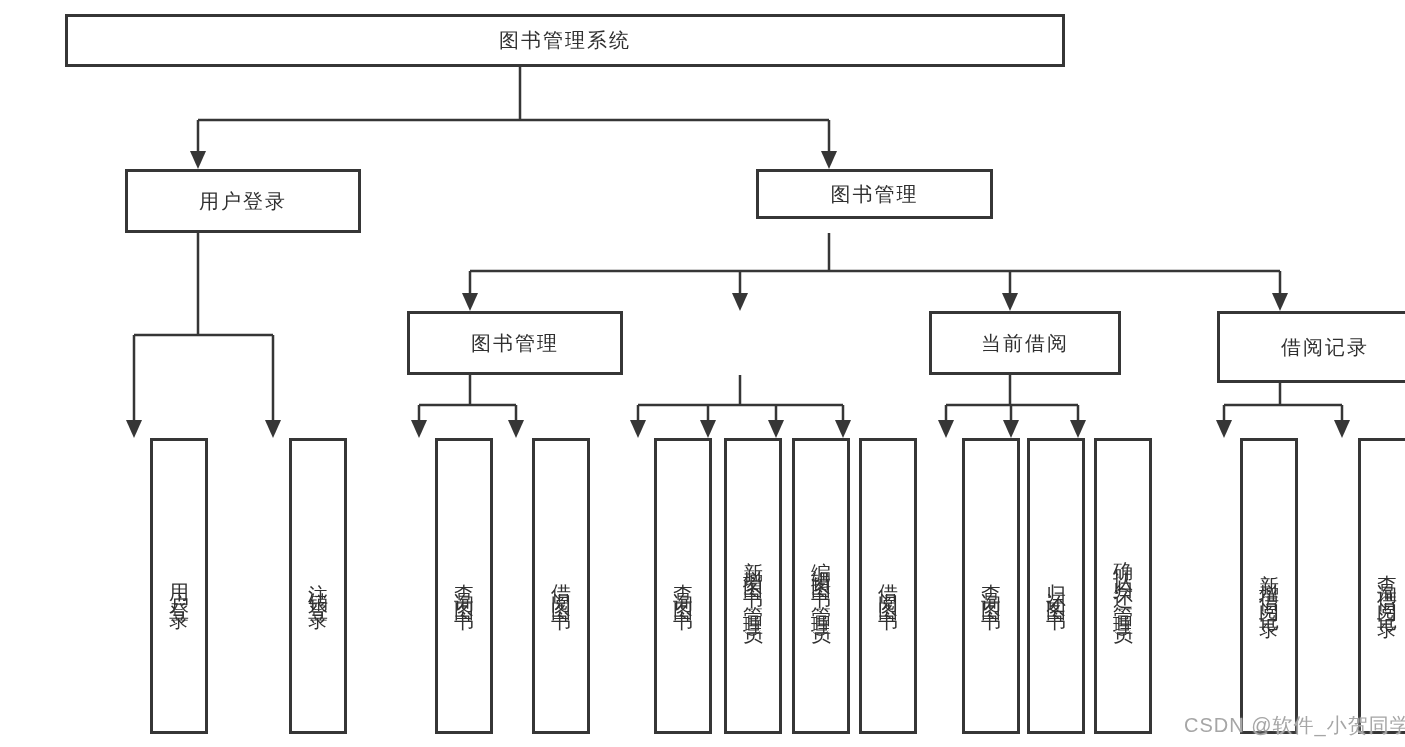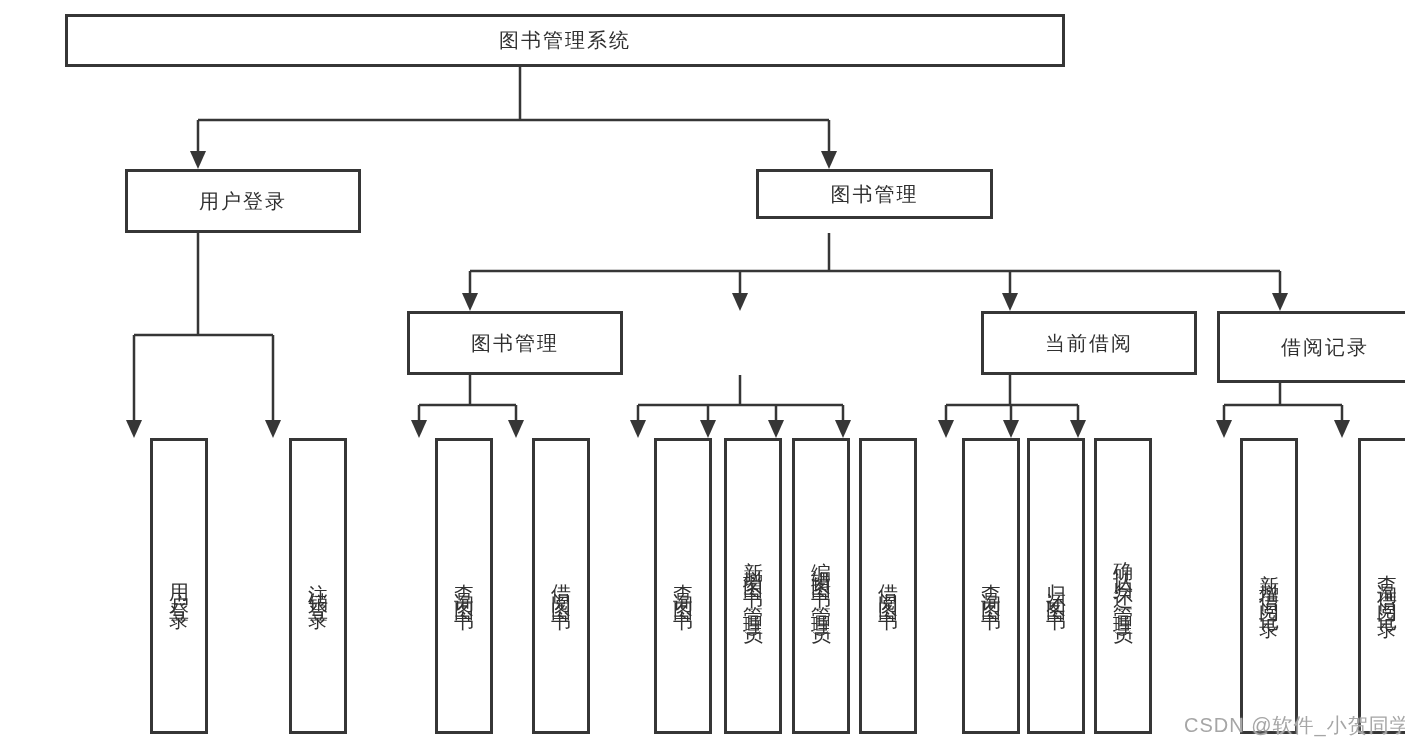--- a/index.html
+++ b/index.html
@@ -109,21 +109,21 @@
   <div class="node hnode" style="left:80px;top:169px;width:236px;height:64px">
     <span>用户登录</span>
   </div>
   <div class="node hnode" style="left:711px;top:169px;width:237px;height:50px">
     <span>图书管理</span>
   </div>
 
   <div class="node hnode" style="left:362px;top:311px;width:216px;height:64px">
     <span>图书管理</span>
   </div>
-  <div class="node hnode" style="left:936px;top:311px;width:216px;height:64px">
+  <div class="node hnode" style="left:884px;top:311px;width:192px;height:64px">
     <span>当前借阅</span>
   </div>
   <div class="node hnode" style="left:1172px;top:311px;width:216px;height:72px">
     <span>借阅记录</span>
   </div>
 
   <div class="node leaf" style="left:105px;top:438px;width:58px;height:296px">
     <span>用户登录</span>
   </div>
   <div class="node leaf" style="left:244px;top:438px;width:58px;height:296px">

